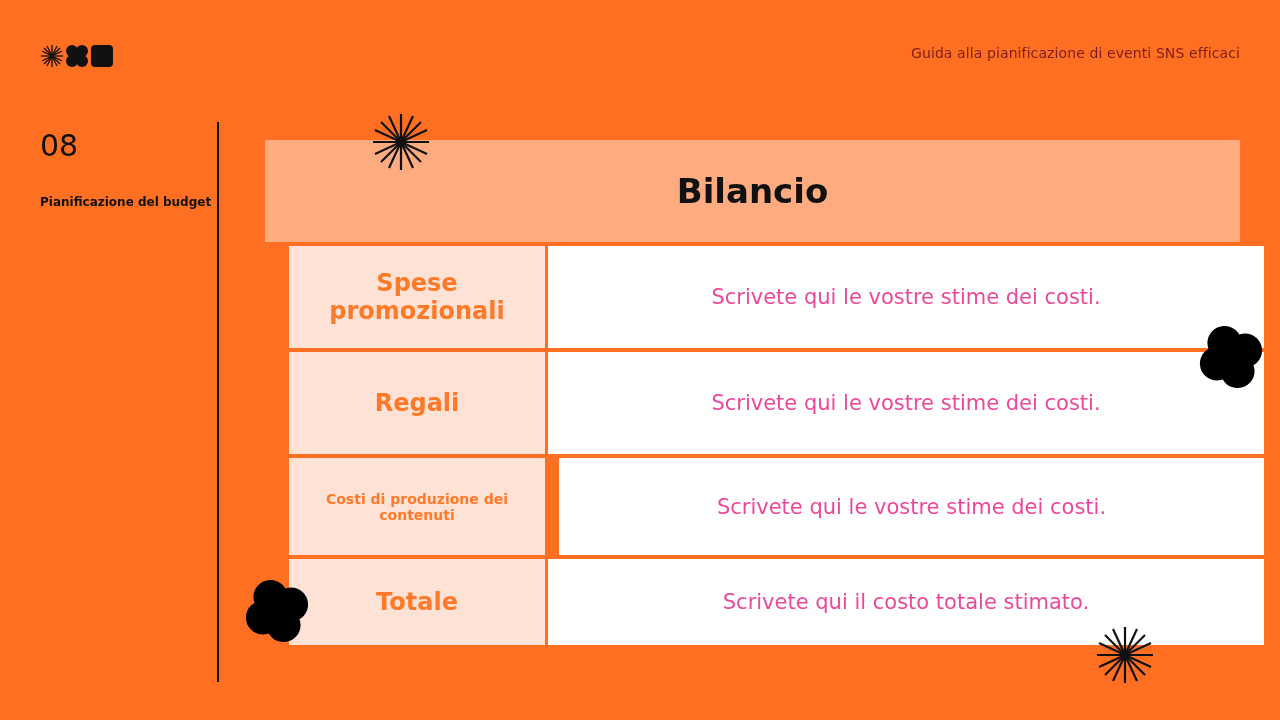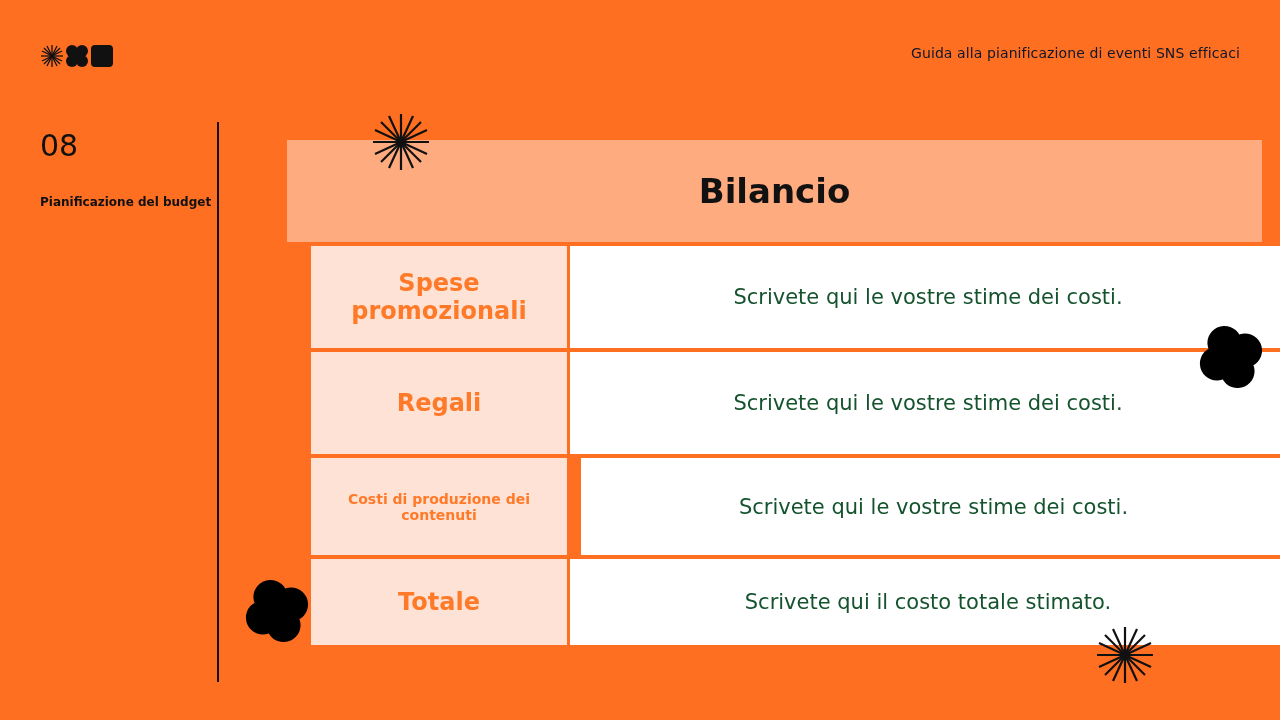--- a/index.html
+++ b/index.html
@@ -4,39 +4,39 @@
 <style>
   html, body { margin:0; padding:0; }
   body {
     width:1280px; height:720px; overflow:hidden; position:relative;
     background: var(--bg, #ff6f22);
     font-family: "DejaVu Sans", sans-serif;
     color:#111;
   }
   .logo { position:absolute; left:40px; top:44px; height:24px; display:flex; align-items:center; gap:1px; }
   .logo svg { display:block; }
-  .doc-title { position:absolute; right:40px; top:45px; font-size:14px; color:#0f172a; letter-spacing:0.1px; }
+  .doc-title { position:absolute; right:40px; top:45px; font-size:14px; color:#7f1d1d; letter-spacing:0.1px; }
   .section-num { position:absolute; left:40px; top:128px; font-size:30px; font-weight:normal; color:#111; }
   .section-label { position:absolute; left:40px; top:195px; font-size:12px; font-weight:bold; color:#111; }
   .divider { position:absolute; left:217px; top:122px; width:2px; height:560px; background:#111; }
 
-  .table { position:absolute; left:265px; top:140px; width:975px; height:521px;margin-left:22px; }
+  .table { position:absolute; left:265px; top:140px; width:975px; height:521px; }
   .table-header {
     position:absolute; left:0; top:0; width:975px; height:102px;
     background:#ffab80; display:flex; align-items:center; justify-content:center;
     font-size:34px; font-weight:bold; color:#111;
   }
   .row { position:absolute; left:0; width:975px; display:flex;padding-left:24px; }
   .row .label {
     width:256px; background:#ffe2d6; display:flex; align-items:center; justify-content:center;
     color:#ff7a28; font-weight:bold; text-align:center; border-right:3px solid #ff6f22;
   }
   .row .value {
     flex:1; background:#fff; display:flex; align-items:center; justify-content:center;
-    font-size:21px; color:#14532d;
+    font-size:21px; color:#ec4899;
   }
   .deco { position:absolute; }
 </style>
 </head>
 <body>
 
 <div class="logo">
   <svg width="24" height="24" viewBox="0 0 24 24">
     <g stroke="#111" stroke-width="1.3">
       <line x1="12" y1="1" x2="12" y2="23"></line>

